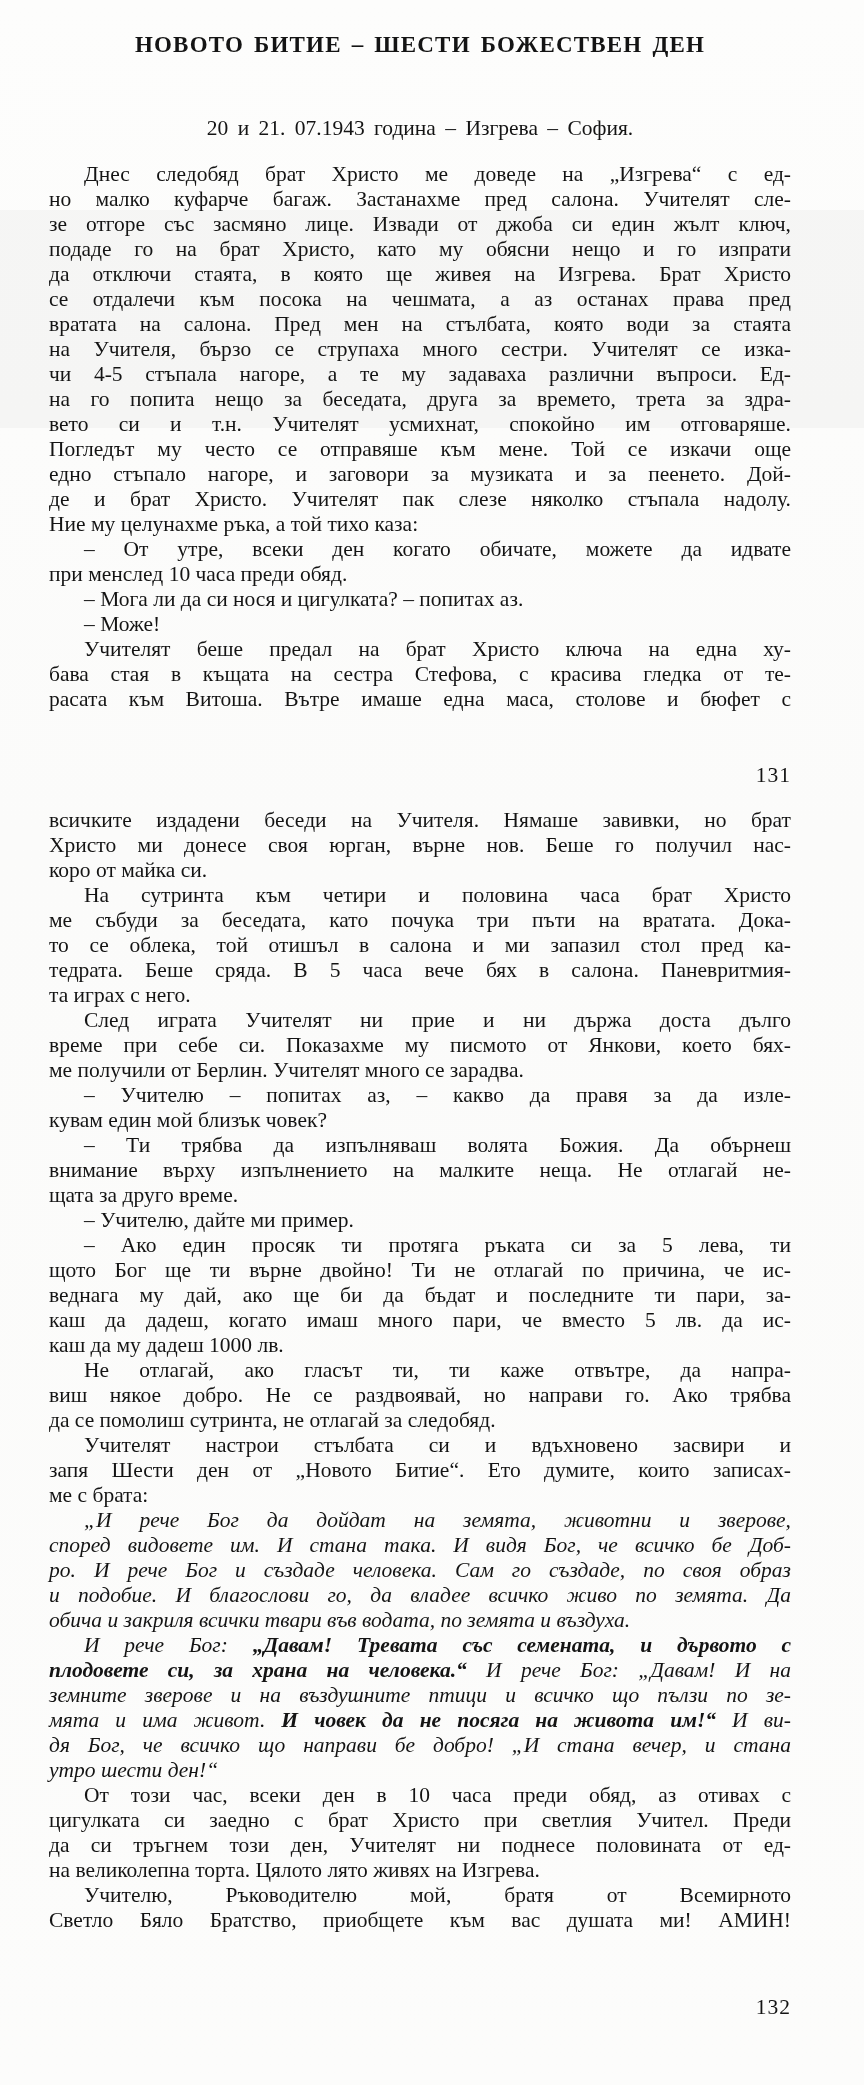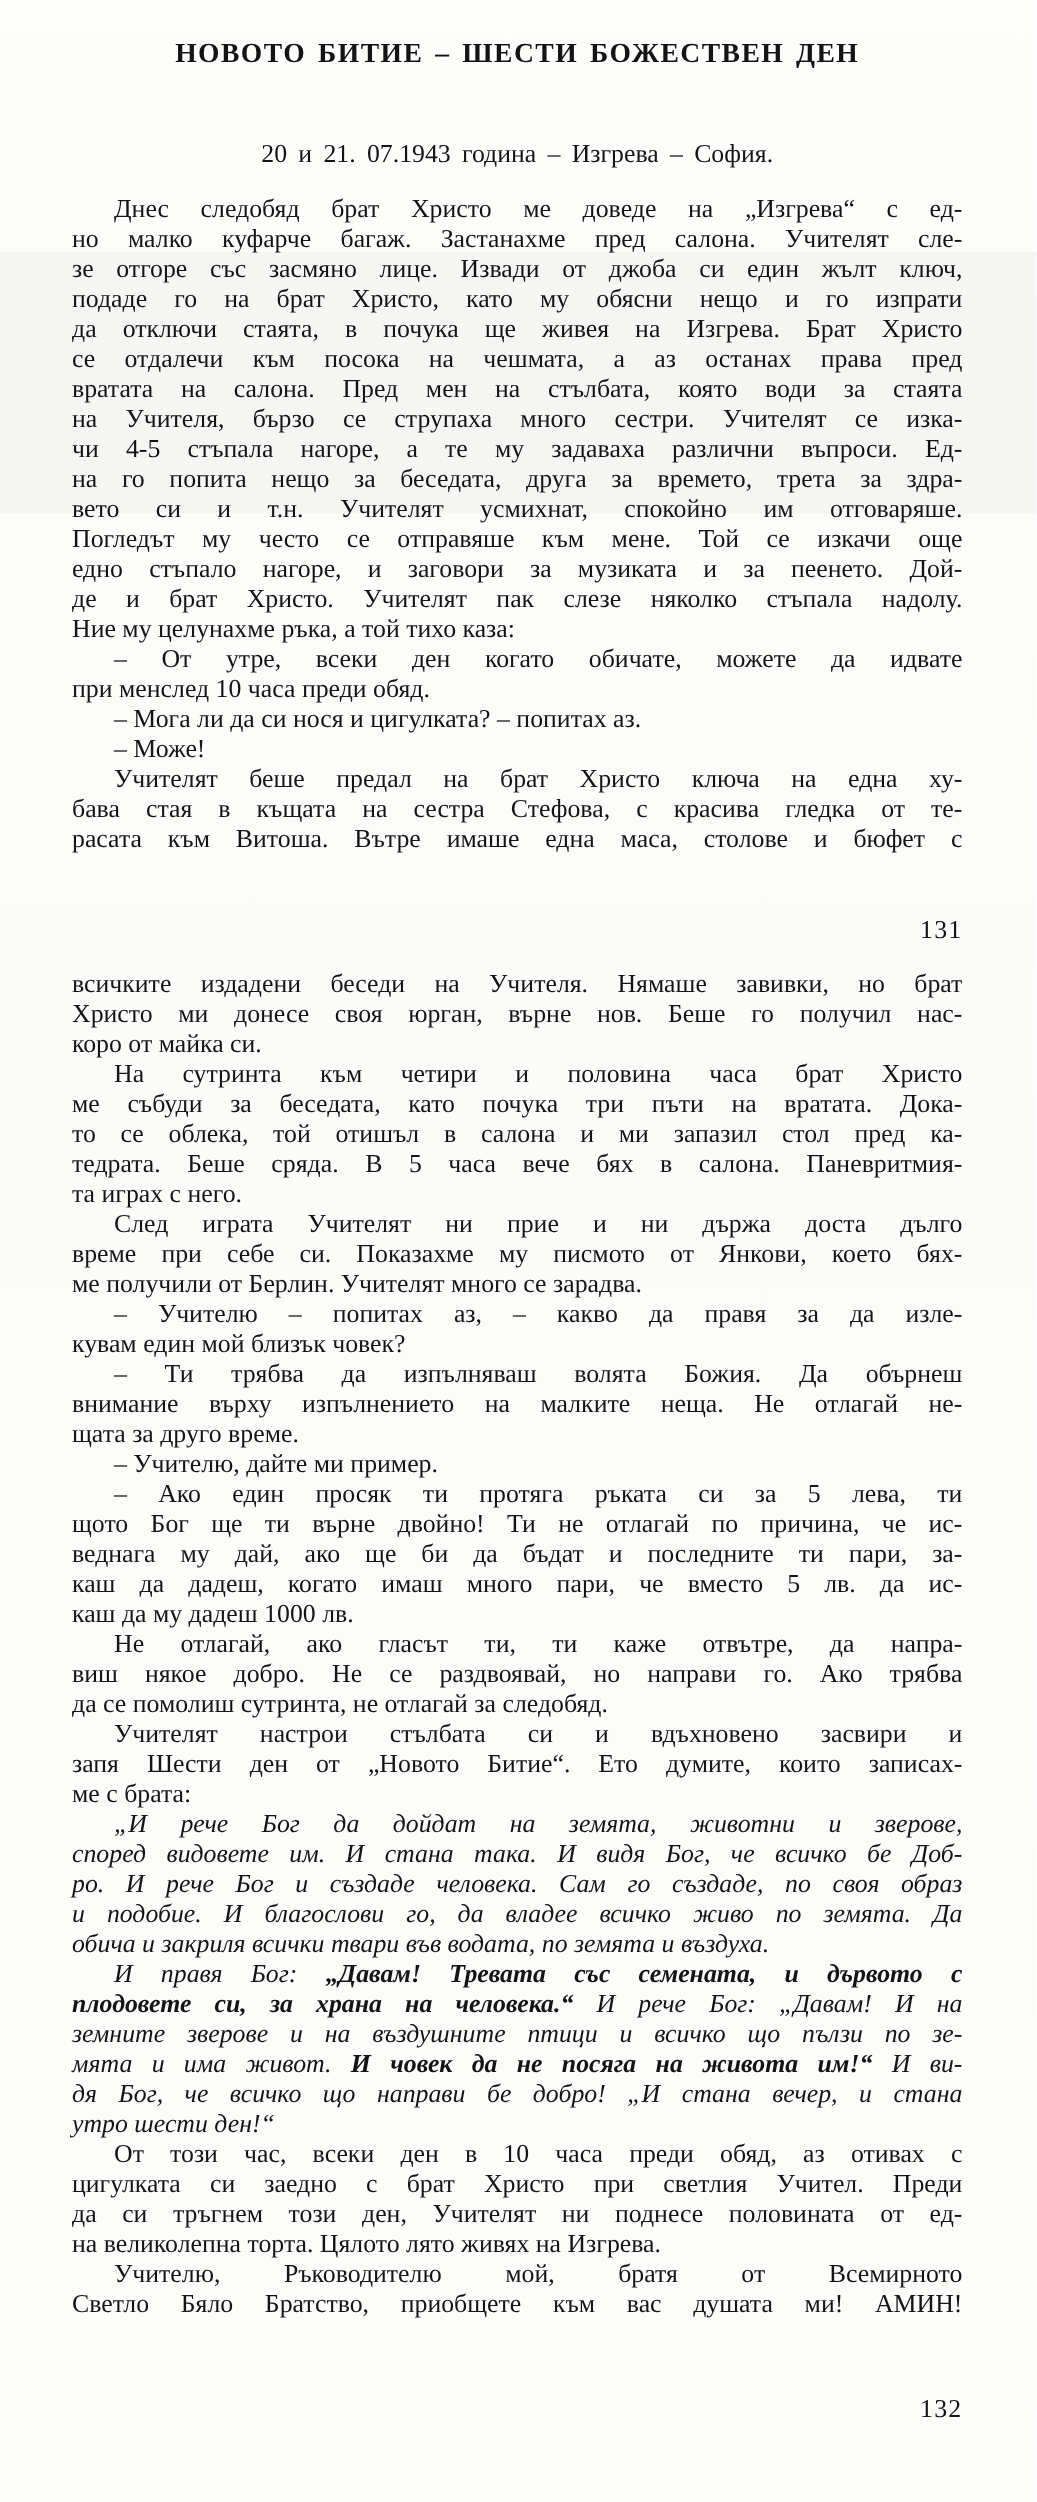--- a/index.html
+++ b/index.html
@@ -21,21 +21,21 @@
     position: absolute;
     left: 0;
     top: 210px;
     width: 864px;
     height: 218px;
     background: rgba(60, 60, 60, 0.035);
     pointer-events: none;
   }
   .column {
     position: absolute;
-    left: 60px;
+    left: 49px;
     top: 0;
     width: 742px;
   }
   .doc-title {
     margin-top: 31px;
     text-align: center;
     font-weight: bold;
     font-size: 23px;
     line-height: 28px;
     letter-spacing: 1.2px;
@@ -83,21 +83,21 @@
 <div class="page">
   <div class="scan-band"></div>
   <div class="column">
     <div class="doc-title">НОВОТО БИТИЕ  –  ШЕСТИ БОЖЕСТВЕН ДЕН</div>
     <div class="dateline">20 и 21. 07.1943 година  –  Изгрева  –  София.</div>
     <div class="textblock tb1">
         <div class="line ind just"><span>Днес следобяд брат Христо ме доведе на „Изгрева“ с ед-</span></div>
         <div class="line just"><span>но малко куфарче багаж. Застанахме пред салона. Учителят сле-</span></div>
         <div class="line just"><span>зе отгоре със засмяно лице. Извади от джоба си един жълт ключ,</span></div>
         <div class="line just"><span>подаде го на брат Христо, като му обясни нещо и го изпрати</span></div>
-        <div class="line just"><span>да отключи стаята, в почука ще живея на Изгрева. Брат Христо</span></div>
+        <div class="line just"><span>да отключи стаята, в която ще живея на Изгрева. Брат Христо</span></div>
         <div class="line just"><span>се отдалечи към посока на чешмата, а аз останах права пред</span></div>
         <div class="line just"><span>вратата на салона. Пред мен на стълбата, която води за стаята</span></div>
         <div class="line just"><span>на Учителя, бързо се струпаха много сестри. Учителят се изка-</span></div>
         <div class="line just"><span>чи 4-5 стъпала нагоре, а те му задаваха различни въпроси. Ед-</span></div>
         <div class="line just"><span>на го попита нещо за беседата, друга за времето, трета за здра-</span></div>
         <div class="line just"><span>вето си и т.н. Учителят усмихнат, спокойно им отговаряше.</span></div>
         <div class="line just"><span>Погледът му често се отправяше към мене. Той се изкачи още</span></div>
         <div class="line just"><span>едно стъпало нагоре, и заговори за музиката и за пеенето. Дой-</span></div>
         <div class="line just"><span>де и брат Христо. Учителят пак слезе няколко стъпала надолу.</span></div>
         <div class="line"><span>Ние му целунахме ръка, а той тихо каза:</span></div>
@@ -137,21 +137,21 @@
         <div class="line just"><span>виш някое добро. Не се раздвоявай, но направи го. Ако трябва</span></div>
         <div class="line"><span>да се помолиш сутринта, не отлагай за следобяд.</span></div>
         <div class="line ind just"><span>Учителят настрои стълбата си и вдъхновено засвири и</span></div>
         <div class="line just"><span>запя Шести ден от „Новото Битие“. Ето думите, които записах-</span></div>
         <div class="line"><span>ме с брата:</span></div>
         <div class="line ind just ital"><span>„И рече Бог да дойдат на земята, животни и зверове,</span></div>
         <div class="line just ital"><span>според видовете им. И стана така. И видя Бог, че всичко бе Доб-</span></div>
         <div class="line just ital"><span>ро. И рече Бог и създаде человека. Сам го създаде, по своя образ</span></div>
         <div class="line just ital"><span>и подобие. И благослови го, да владее всичко живо по земята. Да</span></div>
         <div class="line ital"><span>обича и закриля всички твари във водата, по земята и въздуха.</span></div>
-        <div class="line ind just ital"><span>И правя Бог: </span><span class="bold">„Давам! Тревата със семената, и дървото с</span></div>
+        <div class="line ind just ital"><span>И рече Бог: </span><span class="bold">„Давам! Тревата със семената, и дървото с</span></div>
         <div class="line just ital"><span class="bold">плодовете си, за храна на человека.“ </span><span>И рече Бог: „Давам! И на</span></div>
         <div class="line just ital"><span>земните зверове и на въздушните птици и всичко що пълзи по зе-</span></div>
         <div class="line just ital"><span>мята и има живот. </span><span class="bold">И човек да не посяга на живота им!“ </span><span>И ви-</span></div>
         <div class="line just ital"><span>дя Бог, че всичко що направи бе добро! „И стана вечер, и стана</span></div>
         <div class="line ital"><span>утро шести ден!“</span></div>
         <div class="line ind just"><span>От този час, всеки ден в 10 часа преди обяд, аз отивах с</span></div>
         <div class="line just"><span>цигулката си заедно с брат Христо при светлия Учител. Преди</span></div>
         <div class="line just"><span>да си тръгнем този ден, Учителят ни поднесе половината от ед-</span></div>
         <div class="line"><span>на великолепна торта. Цялото лято живях на Изгрева.</span></div>
         <div class="line ind just"><span>Учителю, Ръководителю мой, братя от Всемирното</span></div>

